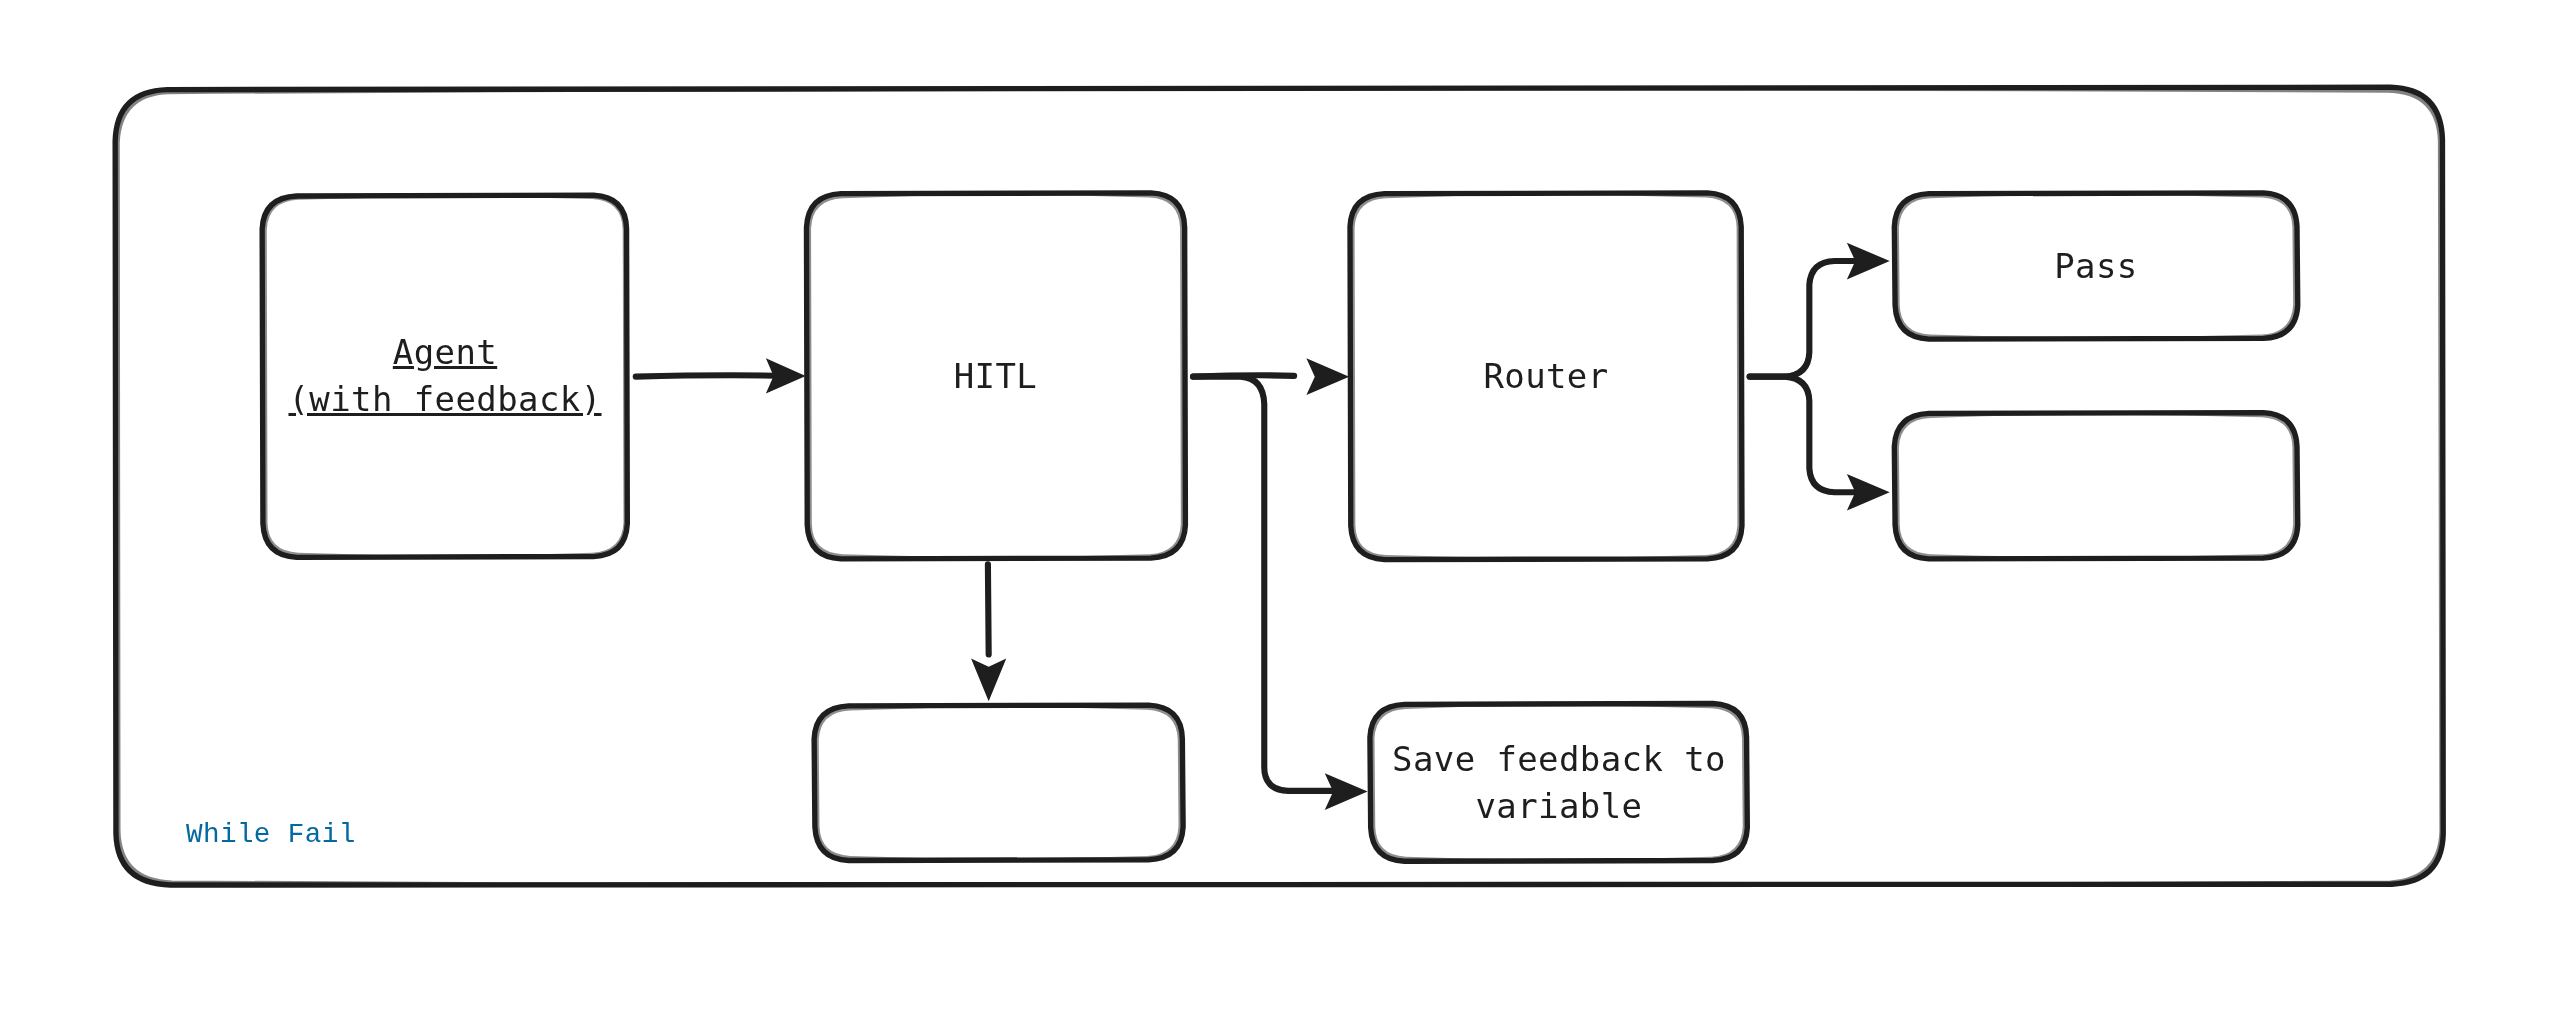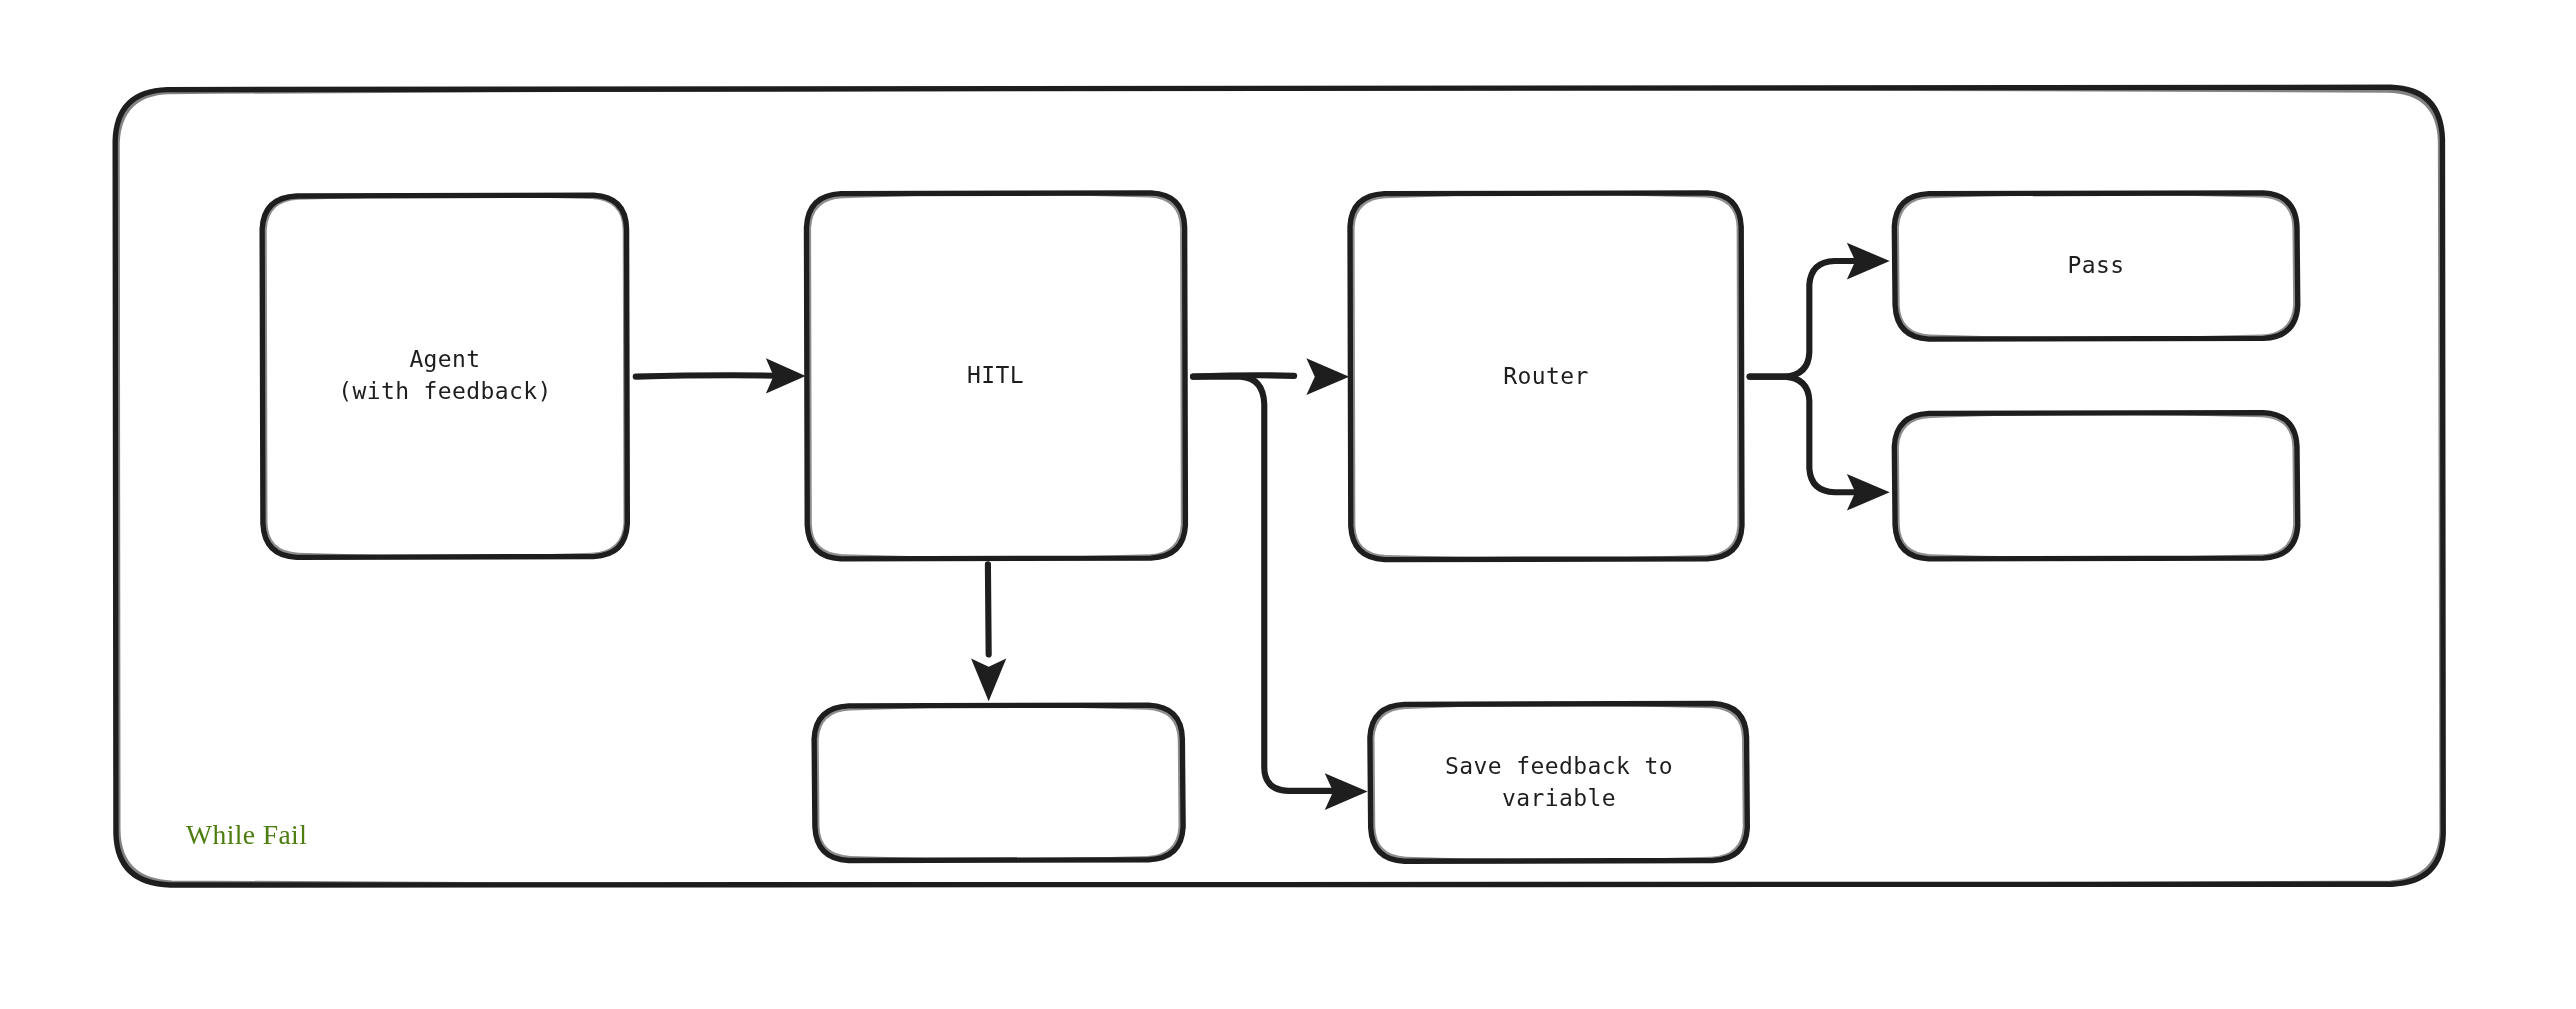--- a/index.html
+++ b/index.html
@@ -27,30 +27,30 @@
     height: 1009px;
   }
   .node-label {
     position: absolute;
     display: flex;
     align-items: center;
     justify-content: center;
     text-align: center;
     color: #1e1e1e;
     font-family: "DejaVu Sans Mono", monospace;
-    font-size: 23px;
+    font-size: 34px;
     line-height: 1.38;
     letter-spacing: 0.4px;
     white-space: pre-line;
     pointer-events: none;
   }
   .group-label {
     position: absolute;
-    color: #4d7c0f;
-    font-family: Liberation Serif, serif;
+    color: #0369a1;
+    font-family: Liberation Mono, monospace;
     font-size: 27.6px;
     letter-spacing: 0.4px;
     line-height: 1.25;
   }
 </style>
 </head>
 <body>
 
 <div id="diagram-root">
 
@@ -129,21 +129,21 @@
       <path class="hd conn" d="M 2285 492 L 2331 492 Q 2362 490 2363 460 L 2363 372 Q 2365 342 2396 341 L 2434 341"></path>
       <path class="head" d="M 2468 341 L 2412 317 L 2423 341 L 2412 365 Z"></path>
     </g>
 
     <g>
       <path class="hd conn" d="M 2285 492 L 2331 492 Q 2362 494 2363 524 L 2363 612 Q 2365 642 2396 643 L 2434 643"></path>
       <path class="head" d="M 2468 643 L 2412 619 L 2423 643 L 2412 667 Z"></path>
     </g>
   </svg>
 
-  <div class="node-label" style="left:263px; top:195px; width:364px; height:362px;">Agent
+  <div class="node-label" style="left:263px; top:195px; width:364px; height:362px;text-decoration:underline;">Agent
 (with feedback)</div>
 
   <div class="node-label" style="left:806px; top:193px; width:379px; height:366px;">HITL</div>
 
   <div class="node-label" style="left:1350px; top:193px; width:392px; height:367px;">Router</div>
 
   <div class="node-label" style="left:1894px; top:193px; width:404px; height:146px;">Pass</div>
 
 
 

